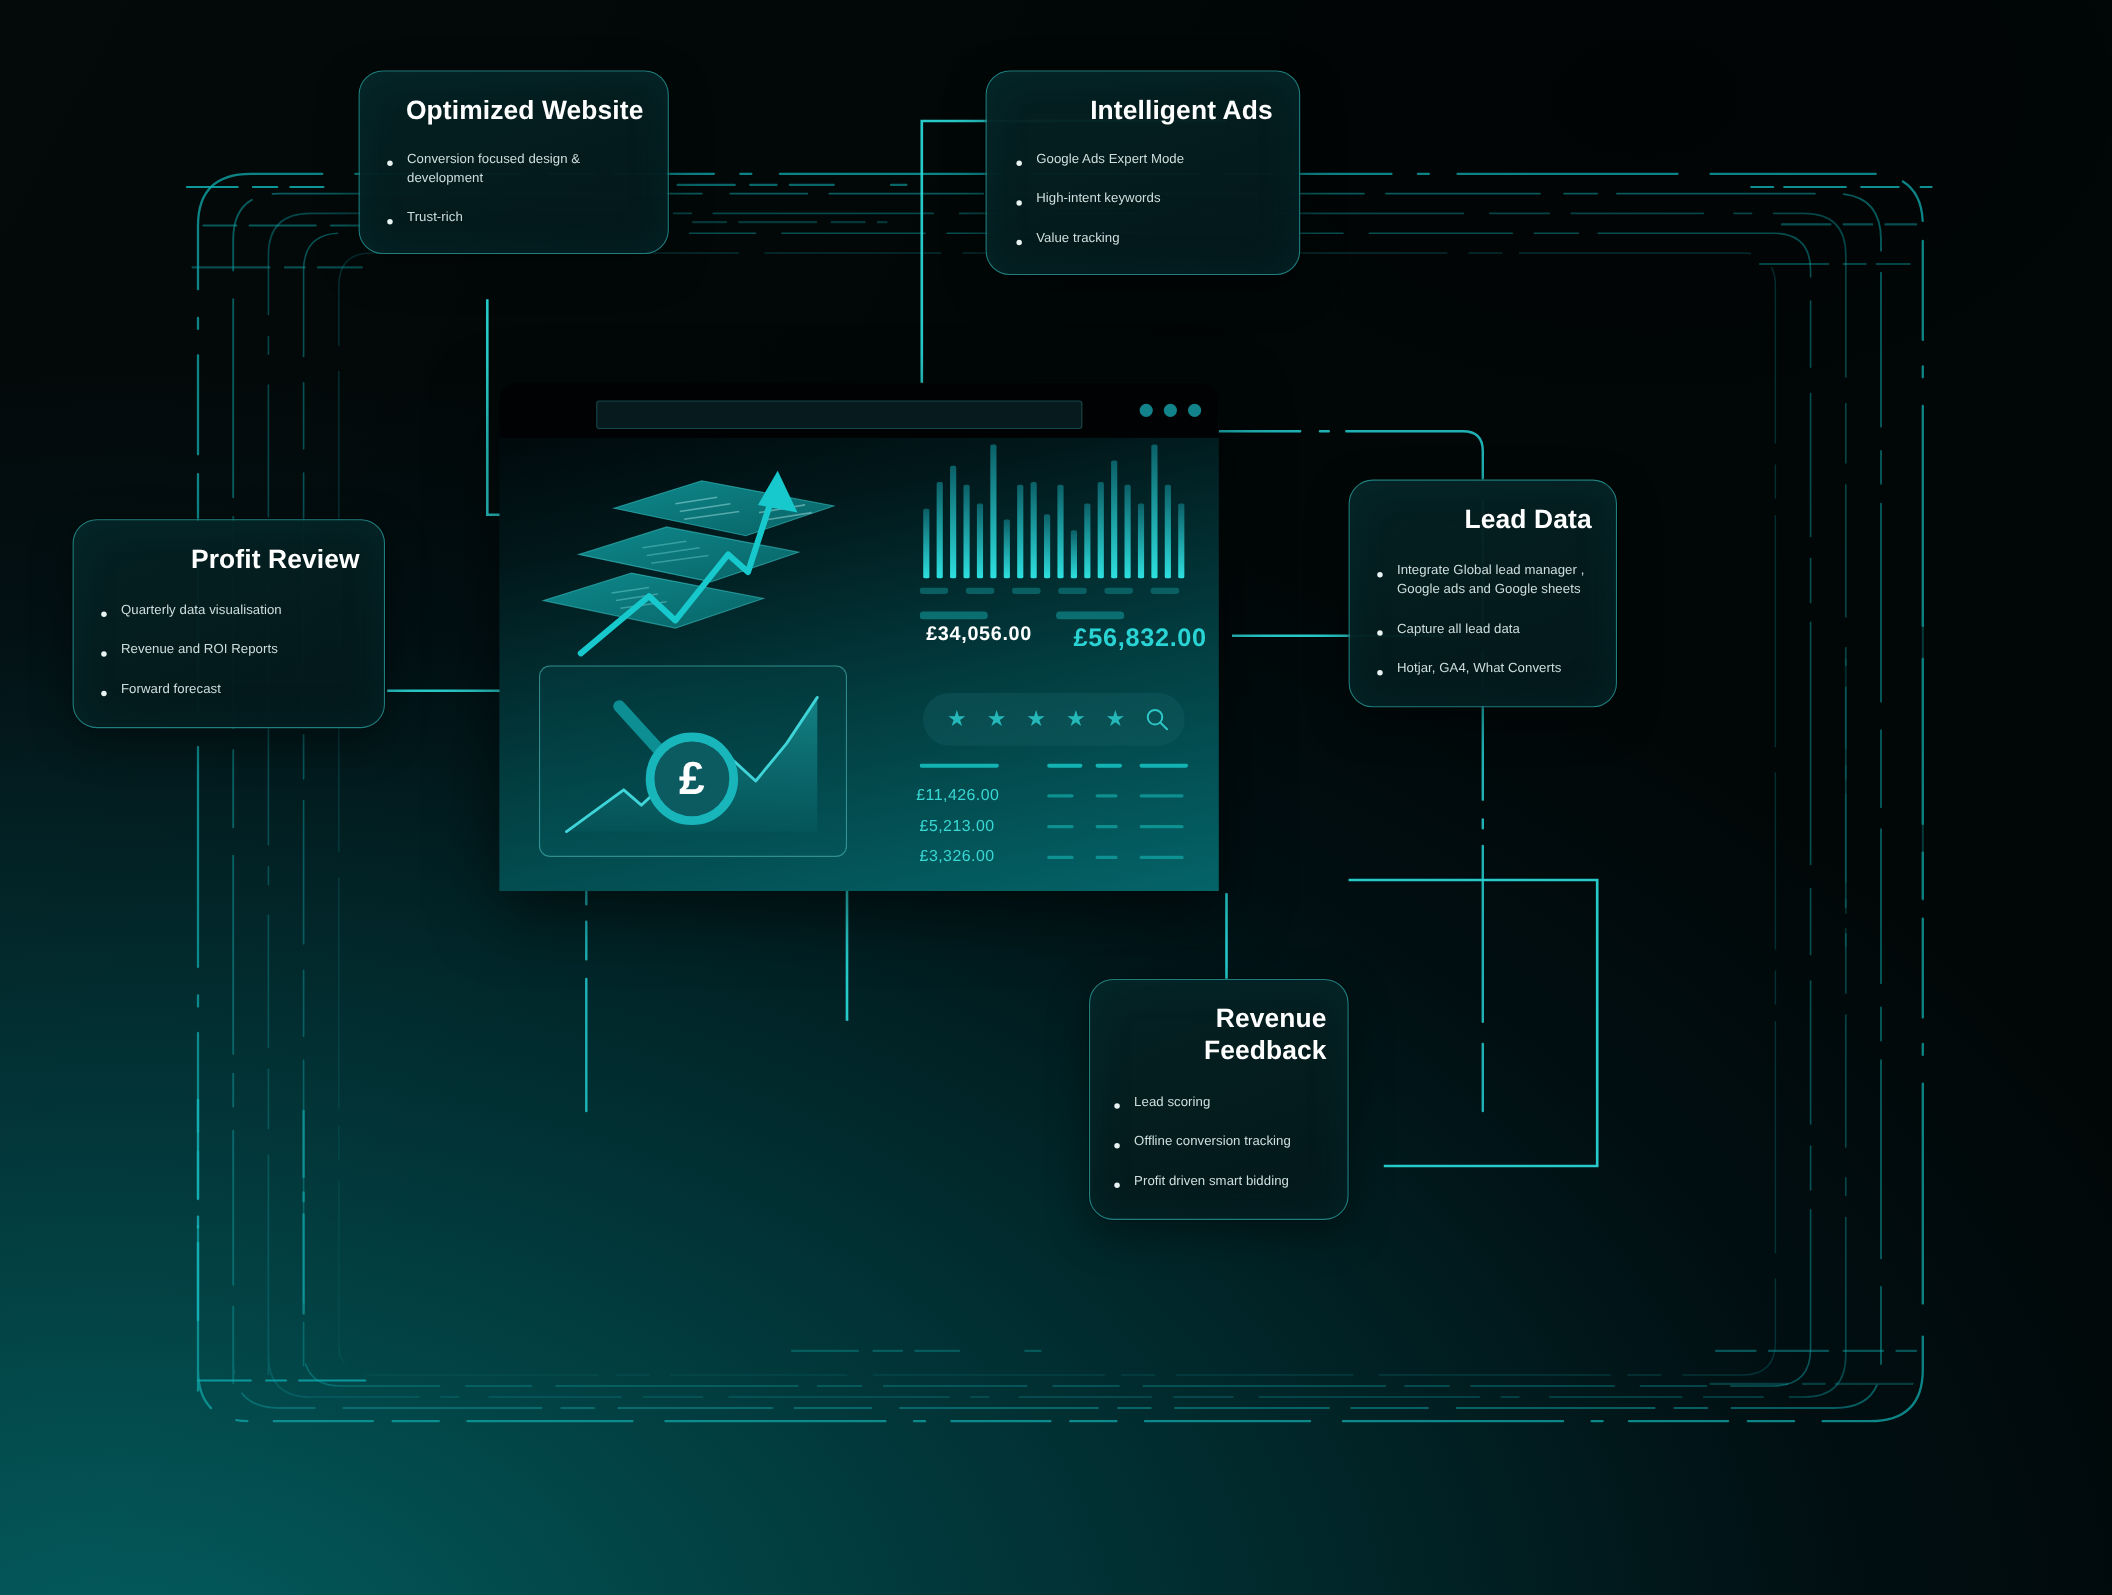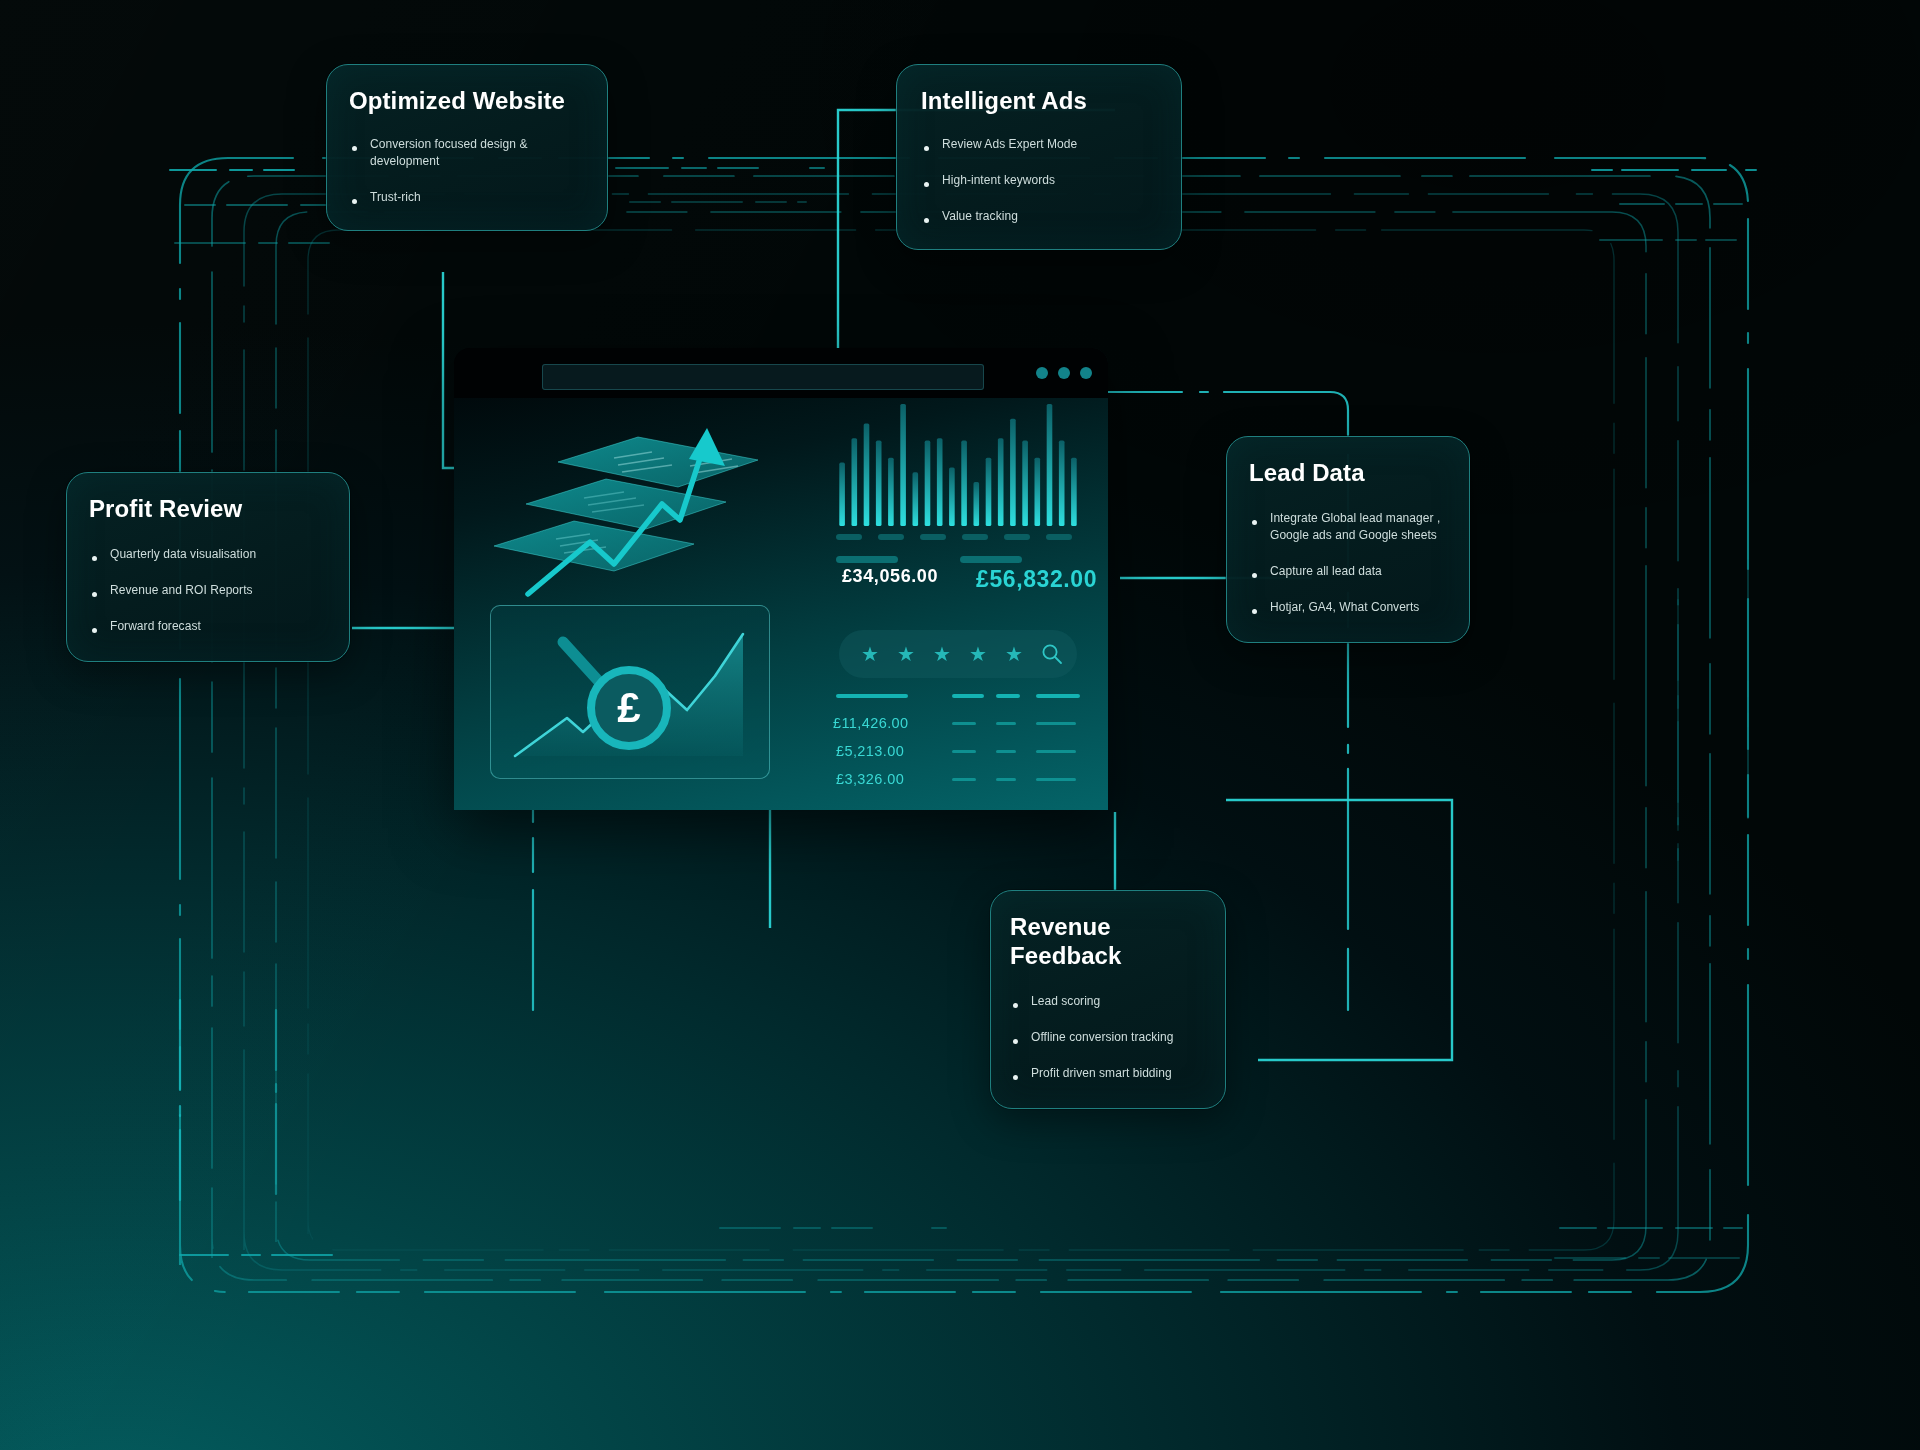--- a/index.html
+++ b/index.html
@@ -26,21 +26,21 @@
   .card{
     position:absolute;z-index:6;
     border:1.3px solid #1f7f7f;
     border-radius:22px;
     background:linear-gradient(160deg, rgba(5,34,36,.96) 0%, rgba(4,28,30,.97) 55%, rgba(3,24,27,.98) 100%);
     box-shadow:0 0 0 1px rgba(0,0,0,.25), 0 12px 38px rgba(0,0,0,.40), inset 0 0 36px rgba(0,60,62,.30);
     box-sizing:border-box;
   }
   .card h3{
     margin:0;color:#ffffff;font-weight:700;letter-spacing:.1px;
-    text-align:left;font-size:24px;line-height:1.2;
+    text-align:right;font-size:24px;line-height:1.2;
   }
   .card ul{list-style:none;margin:0;padding:0;}
   .card li{
     position:relative;color:#cfdedd;font-size:12px;line-height:1.42;
     padding-left:21px;margin-bottom:19px;font-weight:400;letter-spacing:.05px;
   }
   .card li:last-child{margin-bottom:0;}
   .card li::before{
     content:"";position:absolute;left:3px;top:10px;
     width:5px;height:5px;border-radius:50%;background:#e9f3f2;
@@ -324,21 +324,21 @@
     <h3>Optimized Website</h3>
     <ul>
       <li>Conversion focused design &amp; development</li>
       <li>Trust-rich</li>
     </ul>
   </div>
 
   <div class="card" id="card-ads">
     <h3>Intelligent Ads</h3>
     <ul>
-      <li>Review Ads Expert Mode</li>
+      <li>Google Ads Expert Mode</li>
       <li>High-intent keywords</li>
       <li>Value tracking</li>
     </ul>
   </div>
 
   <div class="card" id="card-profit">
     <h3>Profit Review</h3>
     <ul>
       <li>Quarterly data visualisation</li>
       <li>Revenue and ROI Reports</li>

